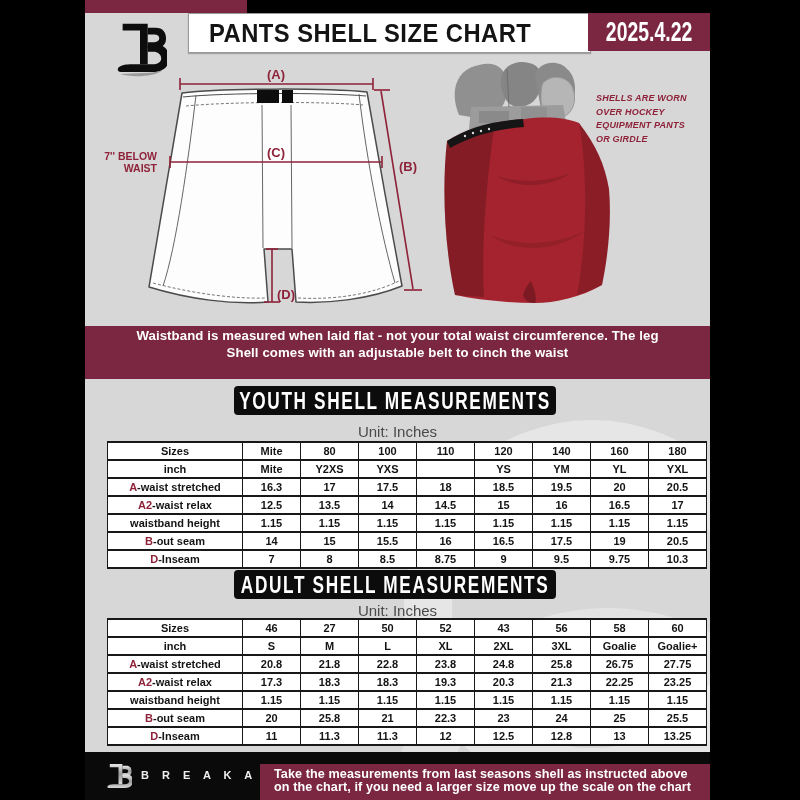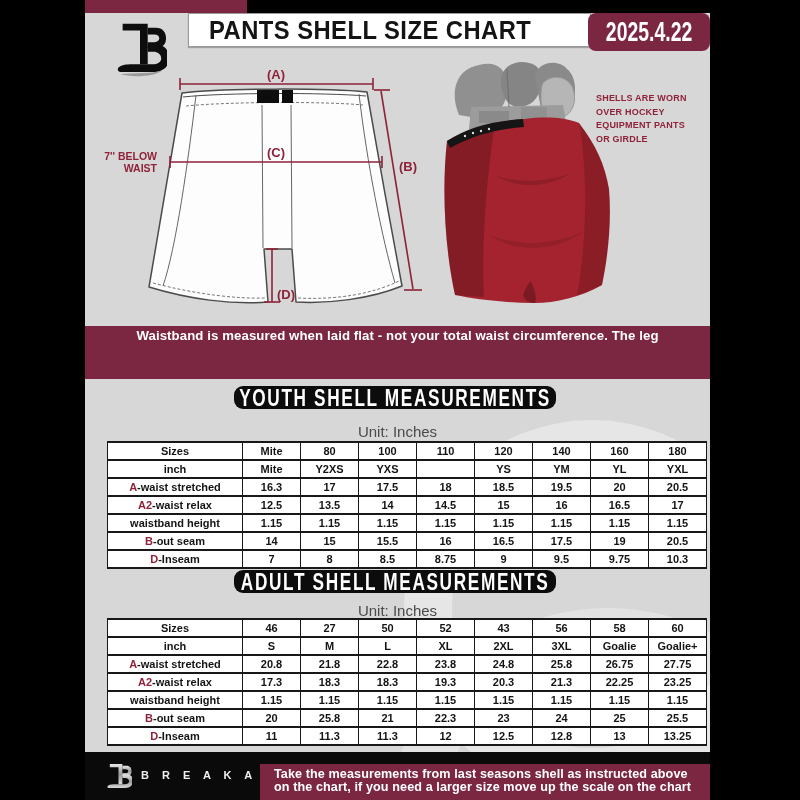--- a/index.html
+++ b/index.html
@@ -10,47 +10,47 @@
   .content {
     position:absolute; left:85px; top:0; width:625px; height:800px;
     background:#d7d7d8; overflow:hidden;
   }
   
   .top-strip { position:absolute; left:0; top:0; width:625px; height:13px; background:#000; z-index:3; }
   .top-strip-maroon { position:absolute; left:0; top:0; width:162px; height:13px; background:#7b2742; }
   
   .logo-svg { position:absolute; left:28px; top:16px; width:54px; height:62px; z-index:3; }
   .title-box {
-    position:absolute; left:103px; top:13px; width:403px; height:34px;
+    position:absolute; left:103px; top:13px; width:403px; height:40px;
     background:#fff; border:1px solid #9a9a9a; box-sizing:border-box;
     display:flex; align-items:center; padding-left:20px; z-index:3;
     box-shadow:0 1px 1px rgba(0,0,0,0.25);
   }
   .title-box span { font-size:25px; font-weight:700; color:#141414; letter-spacing:0.5px;
     transform:scaleX(0.95); transform-origin:left center; white-space:nowrap; display:inline-block; }
   .date-box {
     position:absolute; left:503px; top:13px; width:122px; height:38px; background:#7b2742;
-    display:flex; align-items:center; justify-content:center; z-index:3;border-radius:8px;
+    display:flex; align-items:center; justify-content:center; z-index:3;
   }
   .date-box span { font-size:27px; font-weight:700; color:#fff; transform:scaleX(0.72);
     display:inline-block; white-space:nowrap; }
   
   .diagram-svg { position:absolute; left:15px; top:58px; width:330px; height:258px; z-index:2; }
   .photo-svg { position:absolute; left:350px; top:55px; width:200px; height:252px; z-index:2; }
   .photo-caption { position:absolute; left:511px; top:92px; width:114px; z-index:2; }
-  .photo-caption div { font-size:9px; font-weight:700; color:#8e2238; line-height:13.5px; letter-spacing:0.2px; }
+  .photo-caption div { font-size:9px; font-weight:700; color:#8e2238; line-height:13.5px; letter-spacing:0.2px;font-style:italic; }
   
   .notice {
     position:absolute; left:0; top:326px; width:625px; height:53px; background:#7b2742;
     color:#fff; text-align:center; z-index:2; padding-top:2px; box-sizing:border-box;
   }
   .notice div { font-size:13.2px; font-weight:600; line-height:16.8px; letter-spacing:0.1px;text-align:center; }
   
   .section-header {
-    position:absolute; left:149px; width:322px; height:23px; background:#0c0c0c; border-radius:9px;
+    position:absolute; left:149px; width:322px; height:29px; background:#0c0c0c; border-radius:4px;
     display:flex; align-items:center; justify-content:center; z-index:2;
   }
   .section-header span { color:#fff; font-size:21px; font-weight:700; letter-spacing:2px;
     white-space:nowrap; display:inline-block; transform:scale(0.82,1.15); }
   .unit { position:absolute; left:0; width:625px; text-align:center; font-size:15px; color:#4a4a4a; z-index:2; }
   
   table.size-table { position:absolute; left:22px; border-collapse:collapse; background:#fff; z-index:2; }
   table.size-table td {
     border:1.5px solid #181818; border-top-width:2px; border-bottom-width:2px;
     height:16px; padding:0 2px; text-align:center;
@@ -162,20 +162,21 @@
 
   <div class="photo-caption">
     <div>SHELLS ARE WORN</div>
     <div>OVER HOCKEY</div>
     <div>EQUIPMENT PANTS</div>
     <div>OR GIRDLE</div>
   </div>
 
   <div class="notice">
     <div>Waistband is measured when laid flat - not your total waist circumference. The leg</div>
+    <div>Shell comes with an adjustable belt to cinch the waist</div>
   </div>
 
   <div class="wm wm1"></div>
   <div class="wm wm2"></div>
 
   <div class="section-header" style="top:386px;">
     <span>YOUTH SHELL MEASUREMENTS</span>
   </div>
   <div class="unit" style="top:423px;">Unit: Inches</div>
   <table class="size-table" style="top:441px;">

